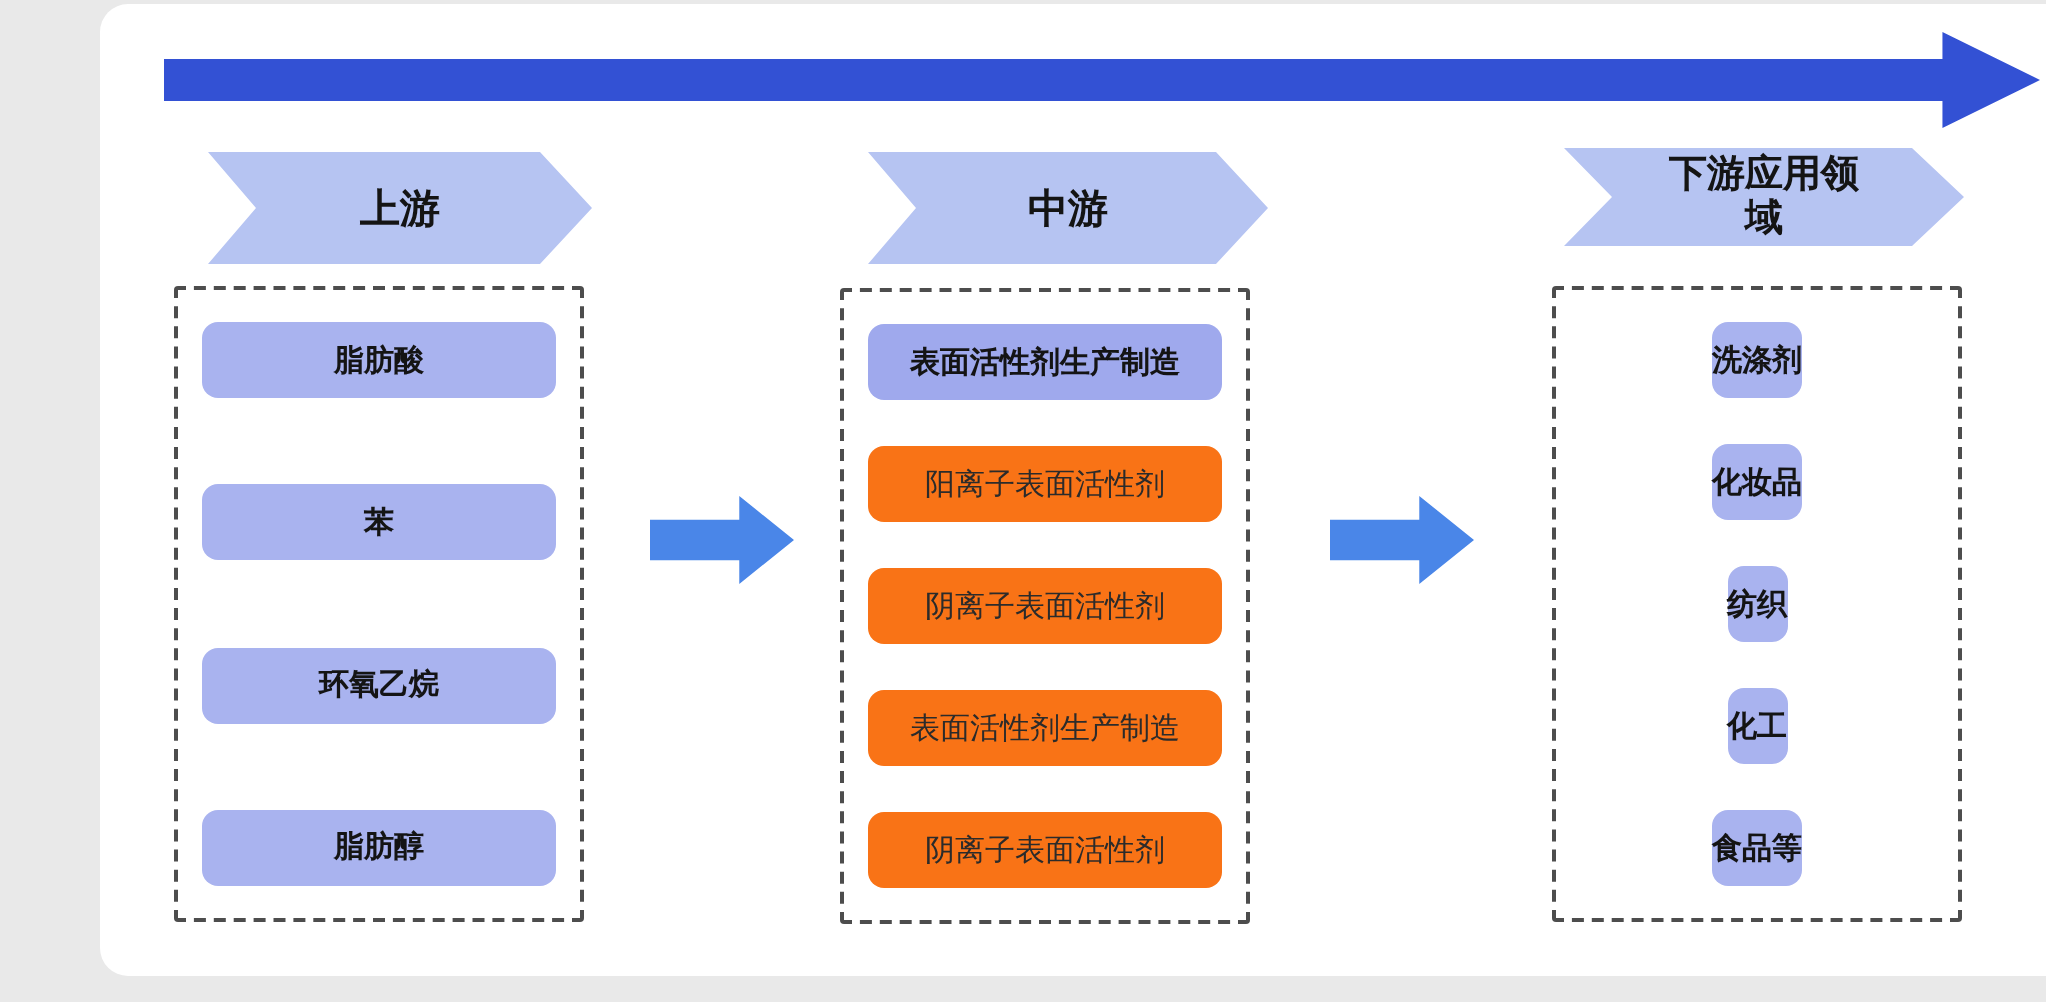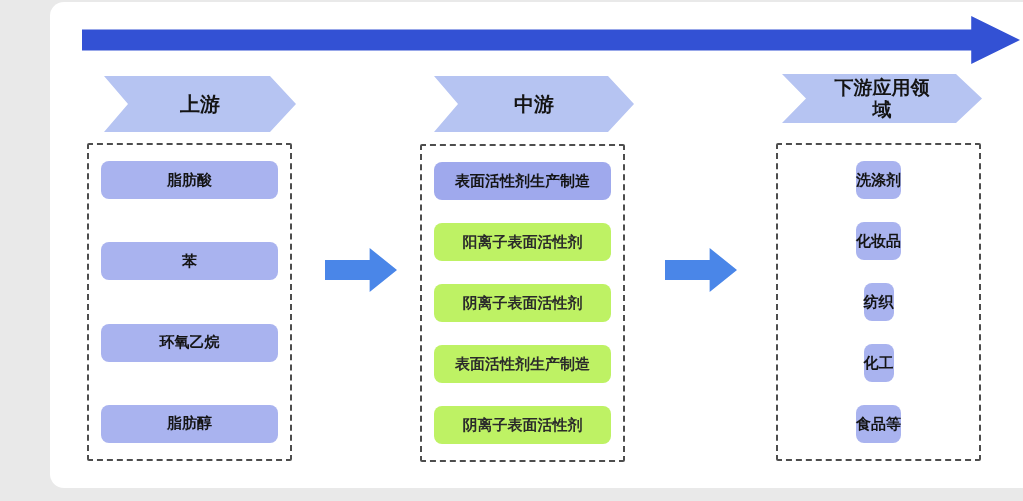--- a/index.html
+++ b/index.html
@@ -61,21 +61,21 @@
   
   .item{
     height:38px;
     border-radius:8px;
     display:flex;align-items:center;justify-content:center;
     font-size:15px;
     color:#141414;
   }
   .item.solid{background:#a9b3ef;font-weight:bold;}
   .item.solid-dark{background:#9fa9ed;font-weight:bold;}
-  .item.light{background:#bef264;font-weight:700;color:#2b2b2b;text-align:right;}
+  .item.light{background:#f97316;font-weight:400;color:#2b2b2b;text-align:right;}
   
   .flow-arrow{
     position:absolute;
     width:72px;height:44px;
     background:#4a86e8;
     clip-path:polygon(0 27%,62% 27%,62% 0,100% 50%,62% 100%,62% 73%,0 73%);
   }
   .flow-1{left:283px;top:248px;}
   .flow-2{left:623px;top:248px;}
 </style>

